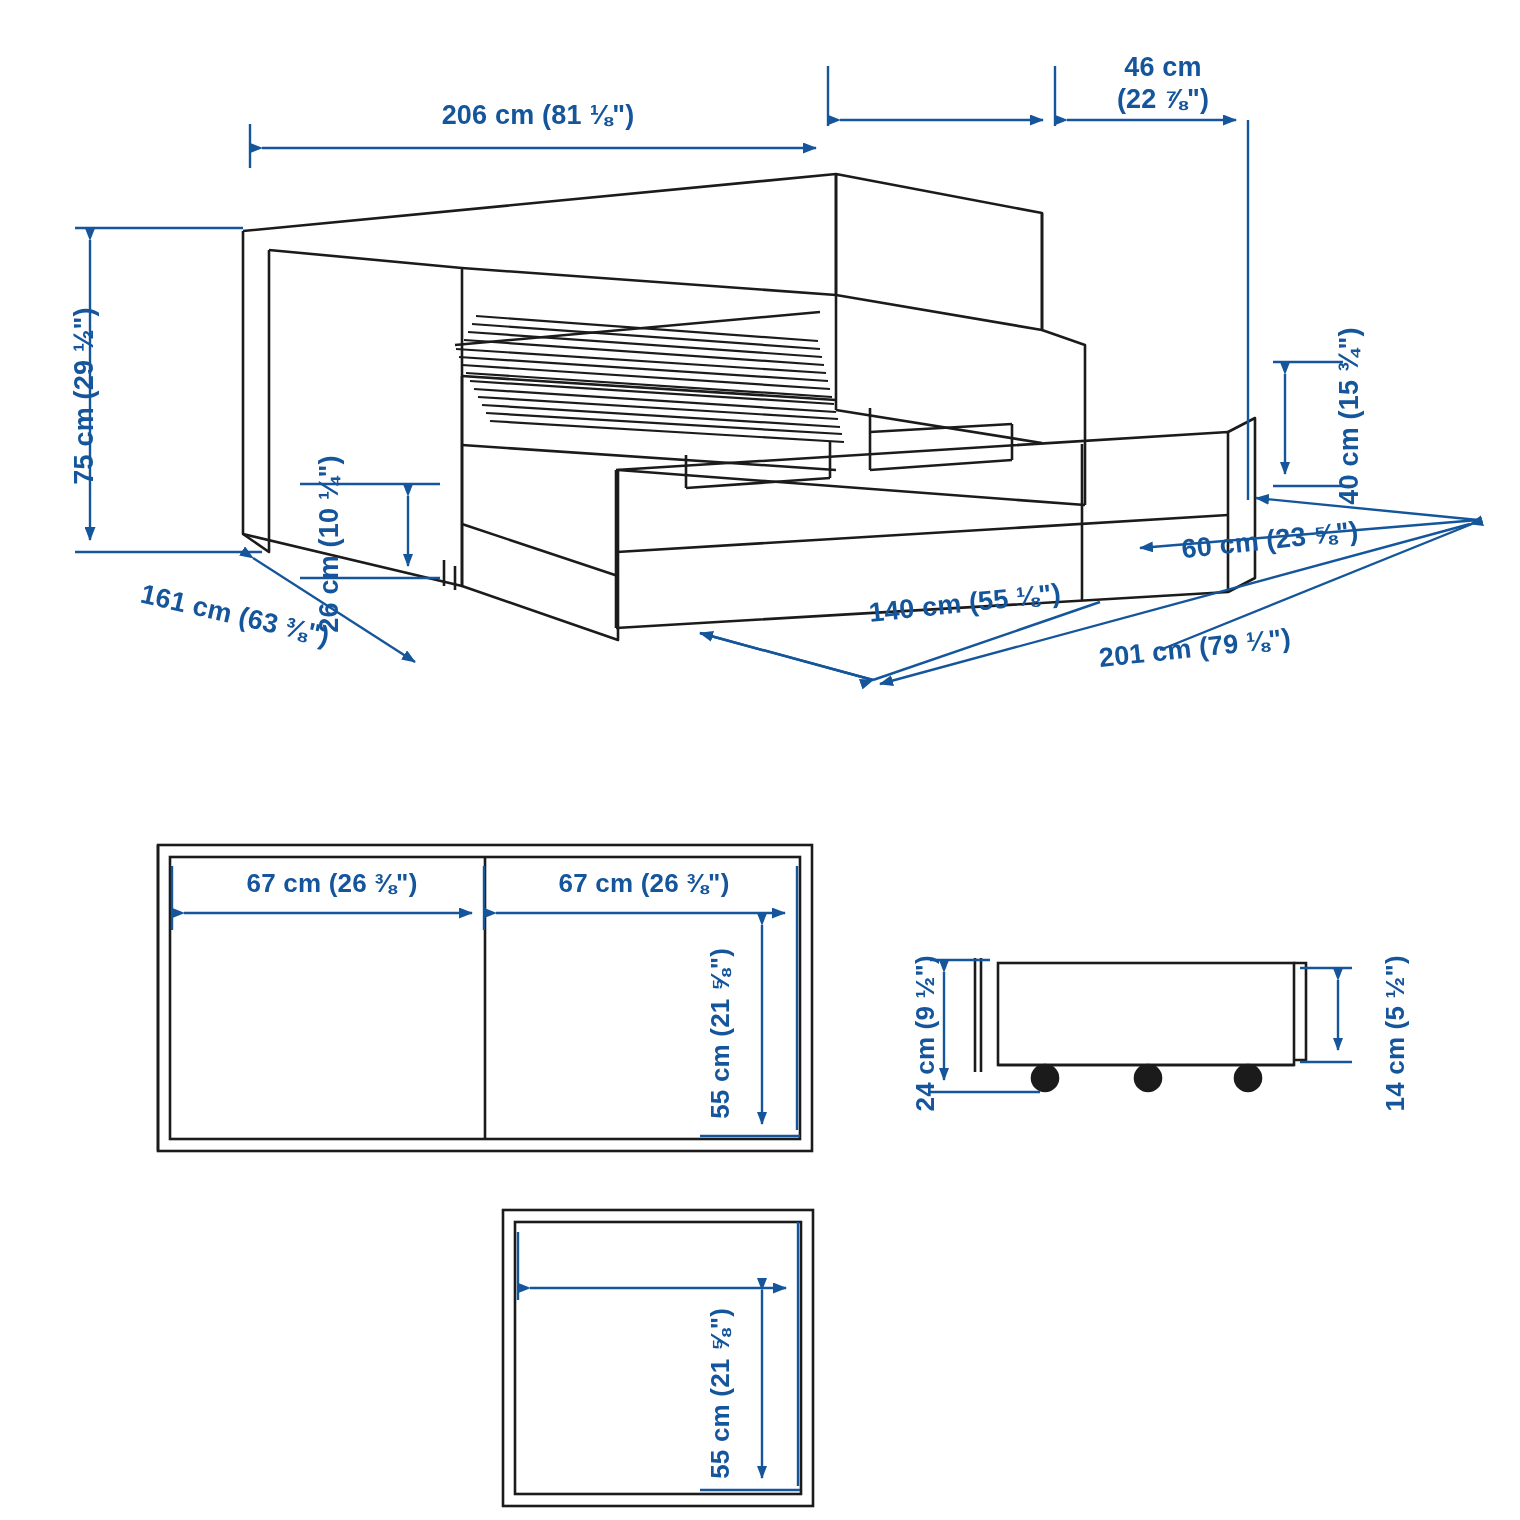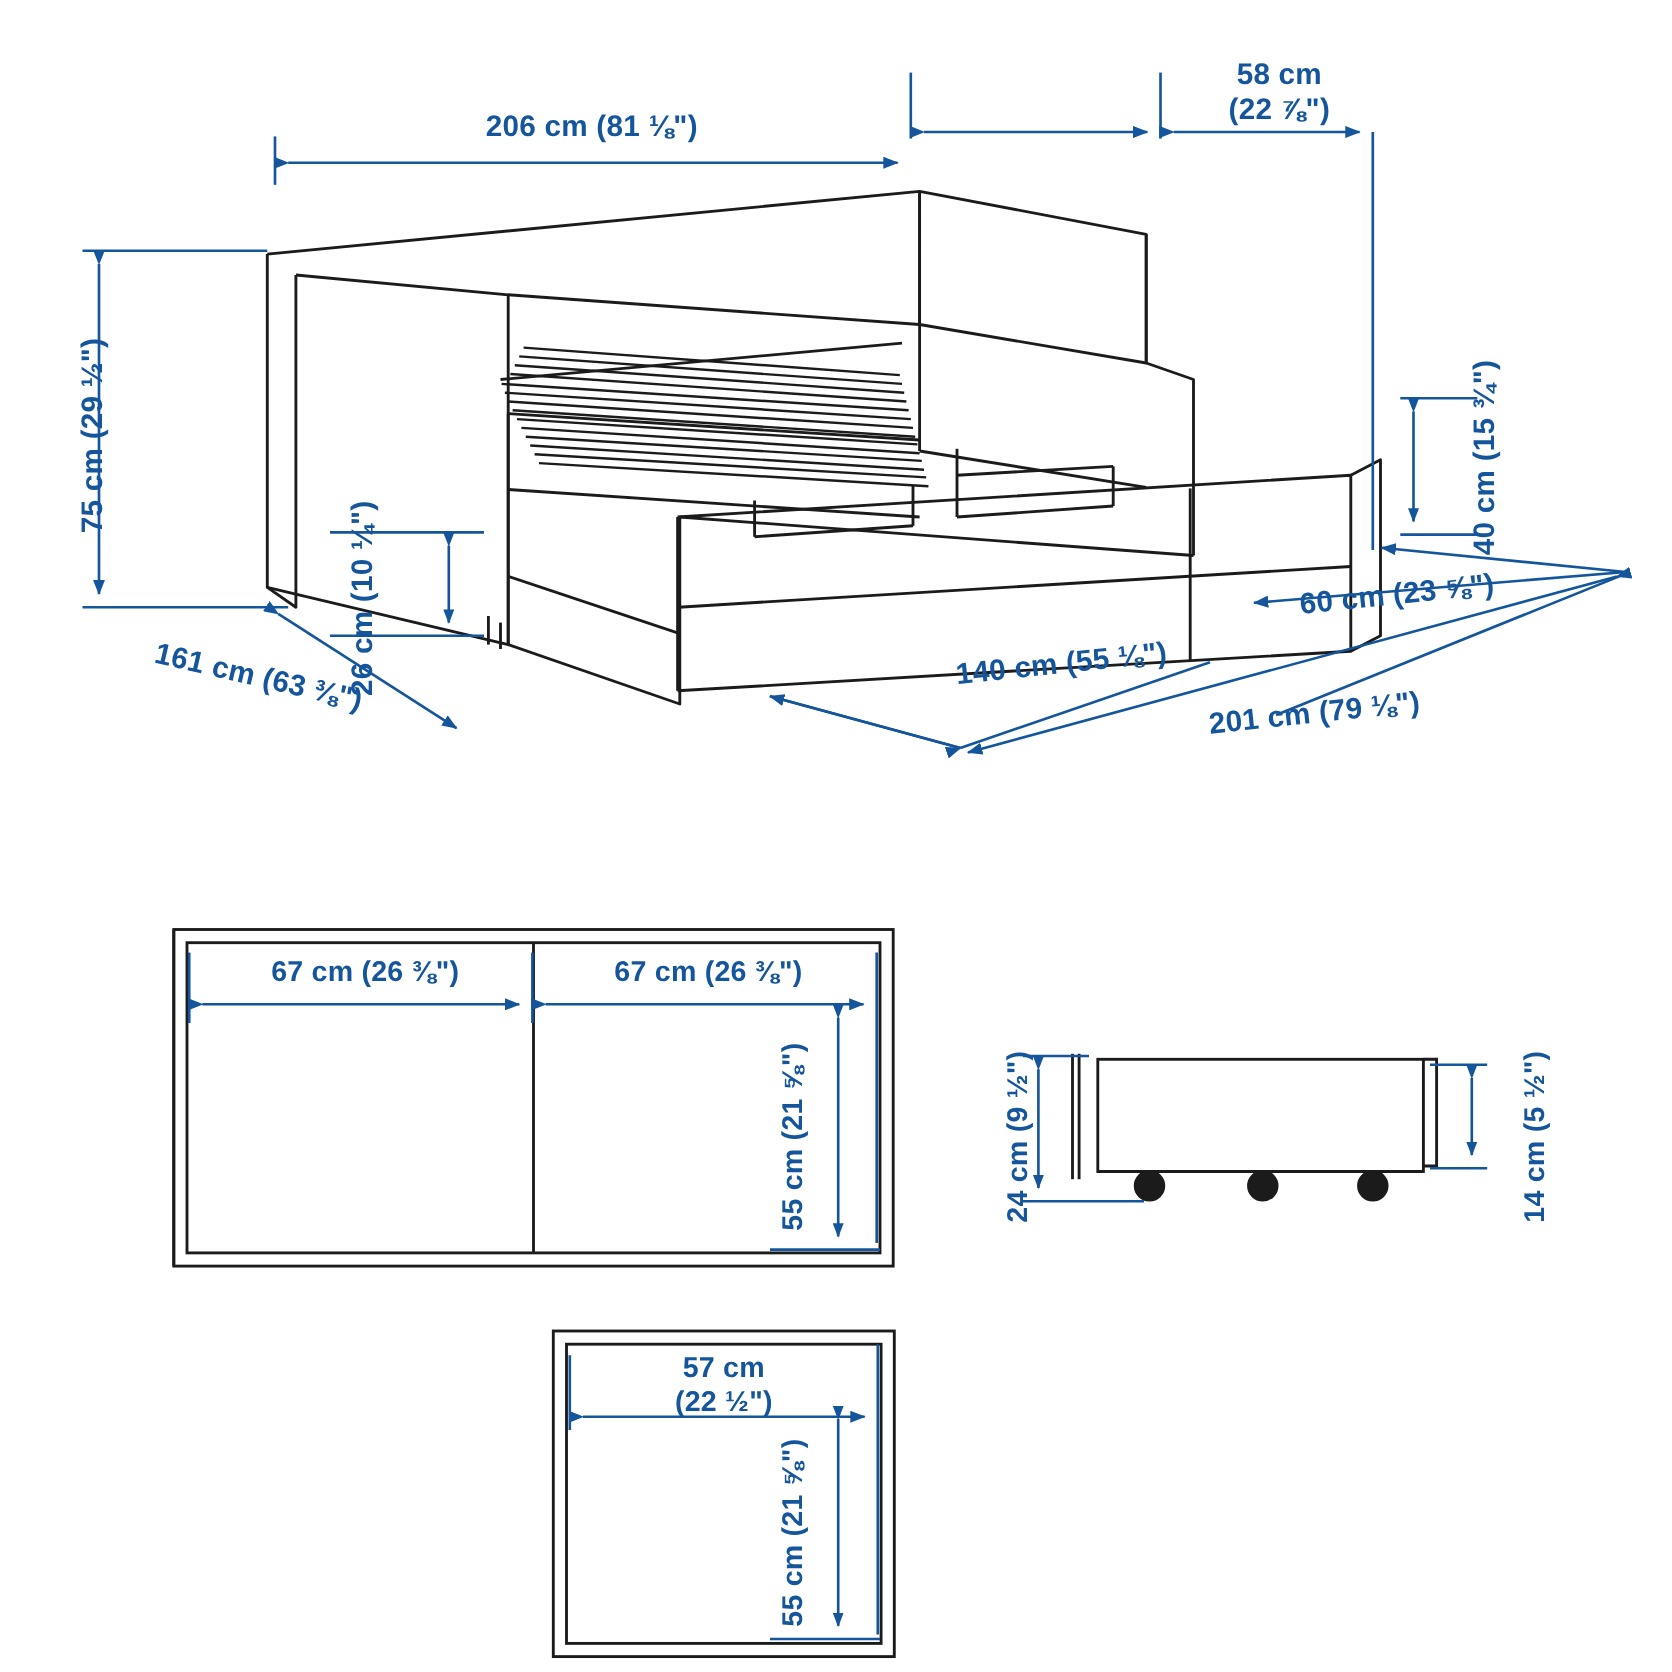--- a/index.html
+++ b/index.html
@@ -170,21 +170,21 @@
       <path d="M798,1222 L798,1486"></path>
       <path d="M530,1288 L786,1288" marker-start="url(#ah)" marker-end="url(#ah)"></path>
       <path d="M762,1290 L762,1478" marker-start="url(#ahs)" marker-end="url(#ahs)"></path>
       <path d="M700,1490 L800,1490"></path>
     </g>
   </svg>
 
   <div class="dimlabel center" style="left:378px;top:100px;width:320px;font-size:27px;">206 cm (81 ⅛")</div>
 
 
-  <div class="dimlabel center" style="left:1068px;top:52px;width:190px;font-size:27px;">58 cm
+  <div class="dimlabel center" style="left:1068px;top:52px;width:190px;font-size:27px;">46 cm
 (22 ⅞")</div>
 
   <div class="dimlabel center vert" style="left:-85px;top:380px;width:340px;font-size:27px;transform:rotate(-90deg);">75 cm (29 ½")</div>
 
   <div class="dimlabel center vert" style="left:180px;top:528px;width:300px;font-size:27px;transform:rotate(-90deg);">26 cm (10 ¼")</div>
 
   <div class="dimlabel center" style="left:55px;top:600px;width:360px;font-size:27px;transform:rotate(13deg);">161 cm (63 ⅜")</div>
 
   <div class="dimlabel center vert" style="left:1200px;top:400px;width:300px;font-size:27px;transform:rotate(-90deg);">40 cm (15 ¾")</div>
 
@@ -197,18 +197,16 @@
   <div class="dimlabel center" style="left:182px;top:868px;width:300px;font-size:26px;">67 cm (26 ⅜")</div>
 
   <div class="dimlabel center" style="left:494px;top:868px;width:300px;font-size:26px;">67 cm (26 ⅜")</div>
 
   <div class="dimlabel center vert" style="left:570px;top:1018px;width:300px;font-size:26px;transform:rotate(-90deg);">55 cm (21 ⅝")</div>
 
   <div class="dimlabel center vert" style="left:775px;top:1018px;width:300px;font-size:26px;transform:rotate(-90deg);">24 cm (9 ½")</div>
 
   <div class="dimlabel center vert" style="left:1245px;top:1018px;width:300px;font-size:26px;transform:rotate(-90deg);">14 cm (5 ½")</div>
 
-  <div class="dimlabel center" style="left:528px;top:1228px;width:260px;font-size:26px;">57 cm
-(22 ½")</div>
 
   <div class="dimlabel center vert" style="left:570px;top:1378px;width:300px;font-size:26px;transform:rotate(-90deg);">55 cm (21 ⅝")</div>
 
 </div>
 
 </body></html>

